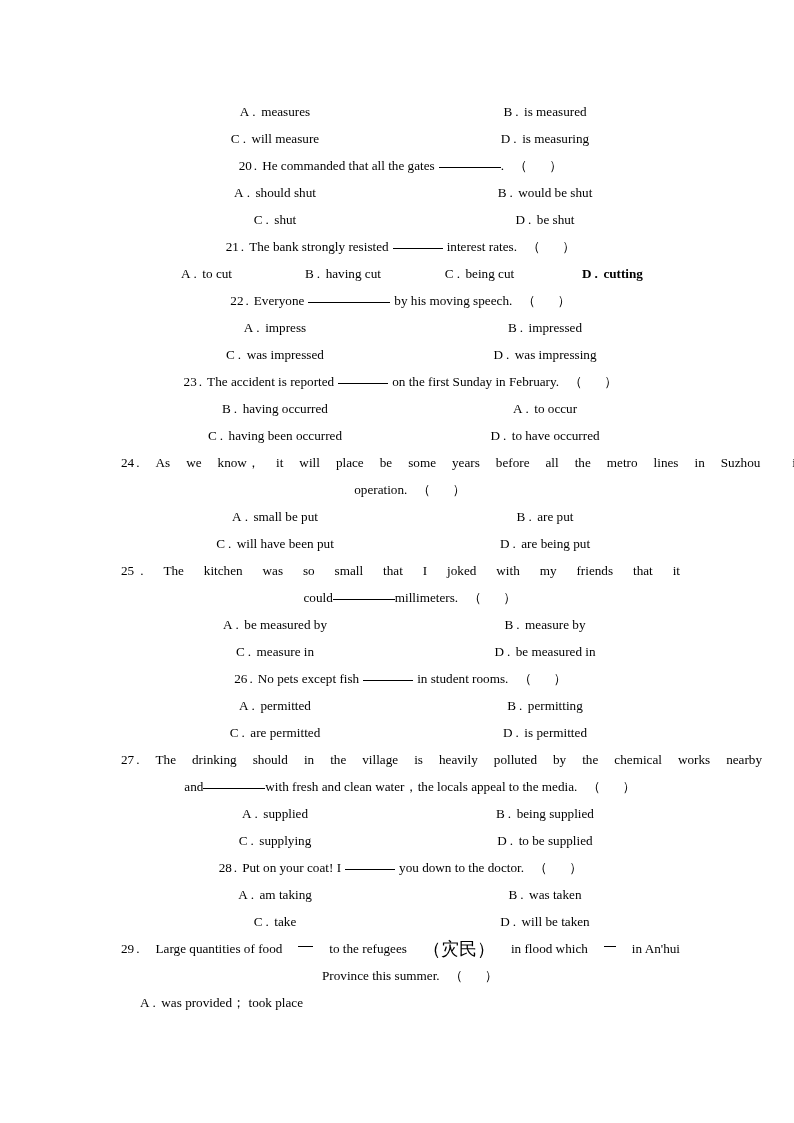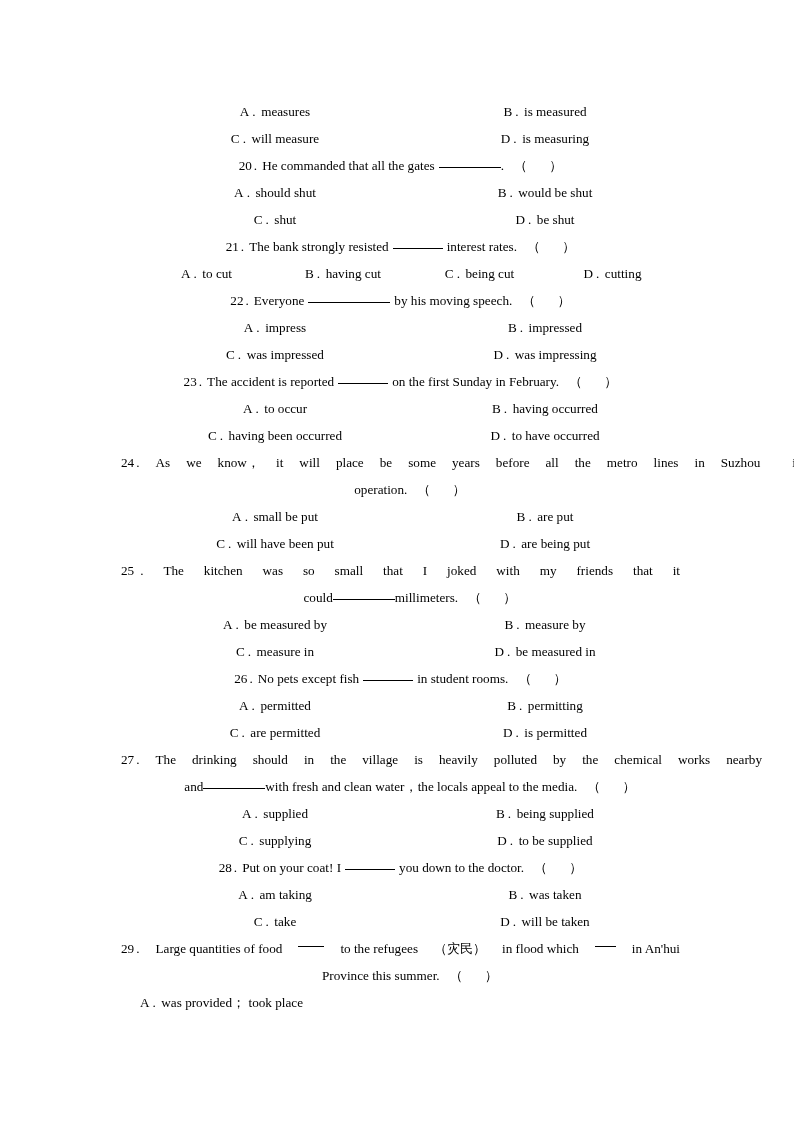--- a/index.html
+++ b/index.html
@@ -64,21 +64,21 @@
   }
 
   
   .cols-2 .opt:nth-child(1) { width: 271px; }
   .cols-2 .opt:nth-child(2) { width: 271px; }
 
   
   .cols-4 .opt:nth-child(1) { width: 133px; }
   .cols-4 .opt:nth-child(2) { width: 140px; }
   .cols-4 .opt:nth-child(3) { width: 133px; }
-  .cols-4 .opt:nth-child(4) { width: 133px; }
+  .cols-4 .opt:nth-child(4) { width: 133px; font-weight: bold; }
 
   
   .mk {
     letter-spacing: 0.5px;
   }
   .mk::after {
     content: ".";
     margin-left: 2.5px;
   }
   .mk-txt { margin-left: 5px; }
@@ -122,21 +122,21 @@
   .just {
     display: flex;
     justify-content: space-between;
     white-space: nowrap;
     gap: 16px;
   }
   .just > span { white-space: nowrap; }
 
   .cjk {
     font-family: "DejaVu Sans", "Liberation Sans", sans-serif;
-    font-size: 13px;
+    font-size: 18px;
   }
 </style>
 </head>
 <body>
 
 <div class="page">
   <div class="content">
 
     <div class="line opt-row cols-2">
       <span class="opt"><span class="mk">A</span><span class="mk-txt">measures</span></span>
@@ -178,22 +178,22 @@
     </div>
     <div class="line opt-row cols-2">
       <span class="opt"><span class="mk">C</span><span class="mk-txt">was impressed</span></span>
       <span class="opt"><span class="mk">D</span><span class="mk-txt">was impressing</span></span>
     </div>
 
     <div class="line q-line">
       <span class="qn">23</span><span class="qn-txt">The accident is reported</span><span class="blank b-md sp-l sp-r"></span><span>on the first Sunday in February.</span><span class="ans"><span class="lp">（</span><span>）</span></span>
     </div>
     <div class="line opt-row cols-2">
+      <span class="opt"><span class="mk">B</span><span class="mk-txt">having occurred</span></span>
       <span class="opt"><span class="mk">A</span><span class="mk-txt">to occur</span></span>
-      <span class="opt"><span class="mk">B</span><span class="mk-txt">having occurred</span></span>
     </div>
     <div class="line opt-row cols-2">
       <span class="opt"><span class="mk">C</span><span class="mk-txt">having been occurred</span></span>
       <span class="opt"><span class="mk">D</span><span class="mk-txt">to have occurred</span></span>
     </div>
 
     <div class="line q-line just">
       <span><span class="qn">24</span></span>
       <span>As</span>
       <span>we</span>

